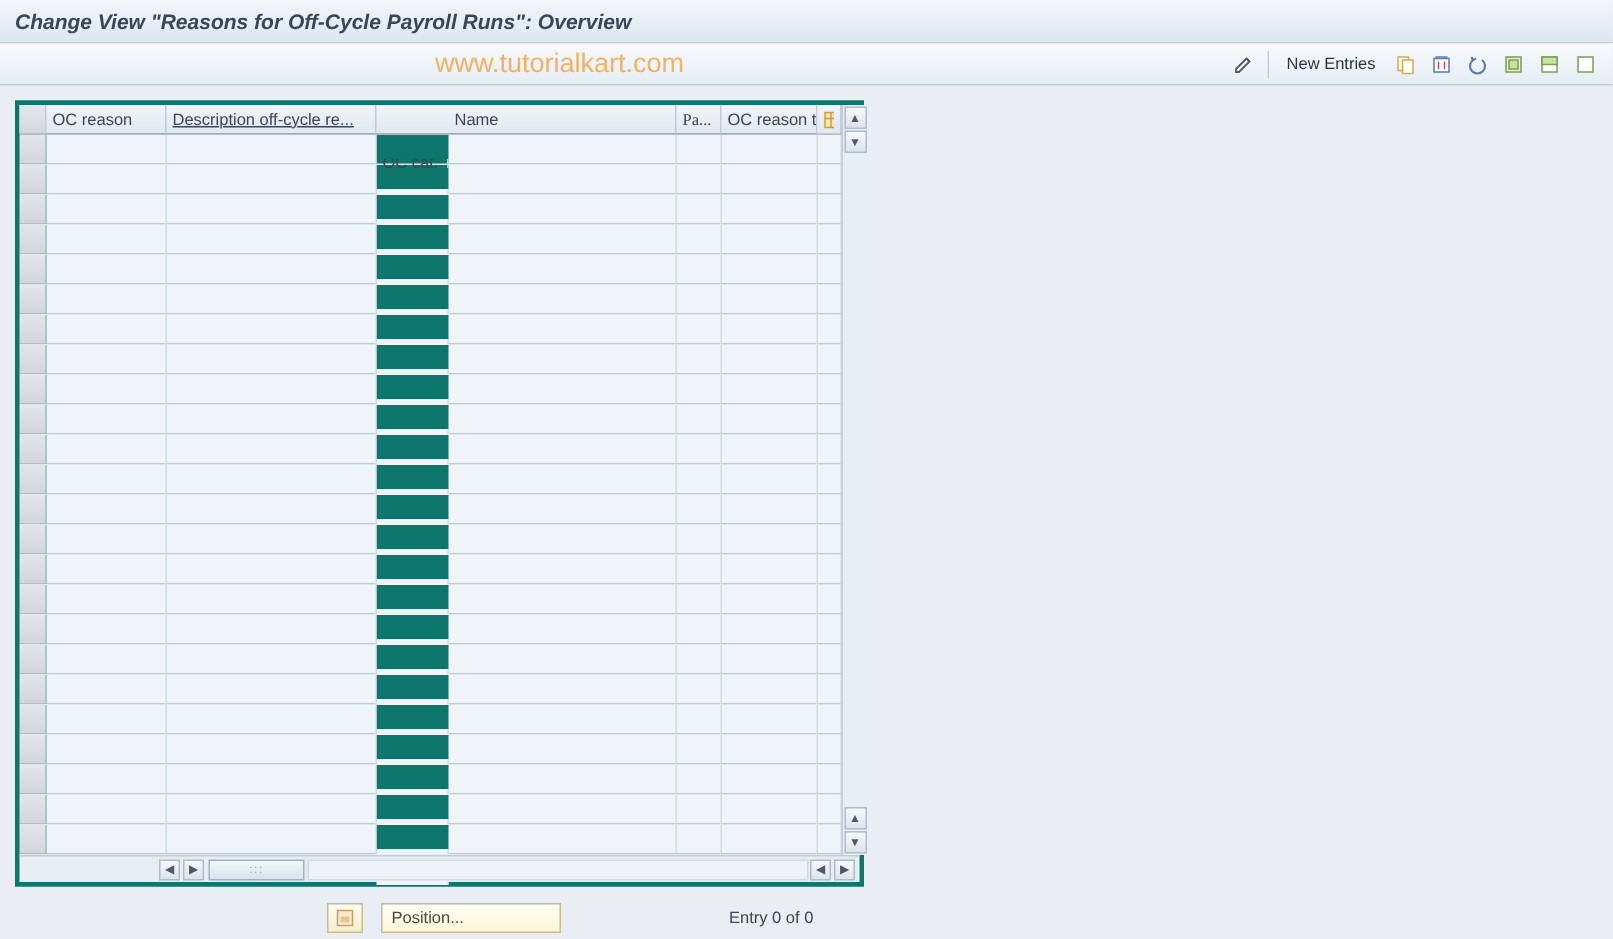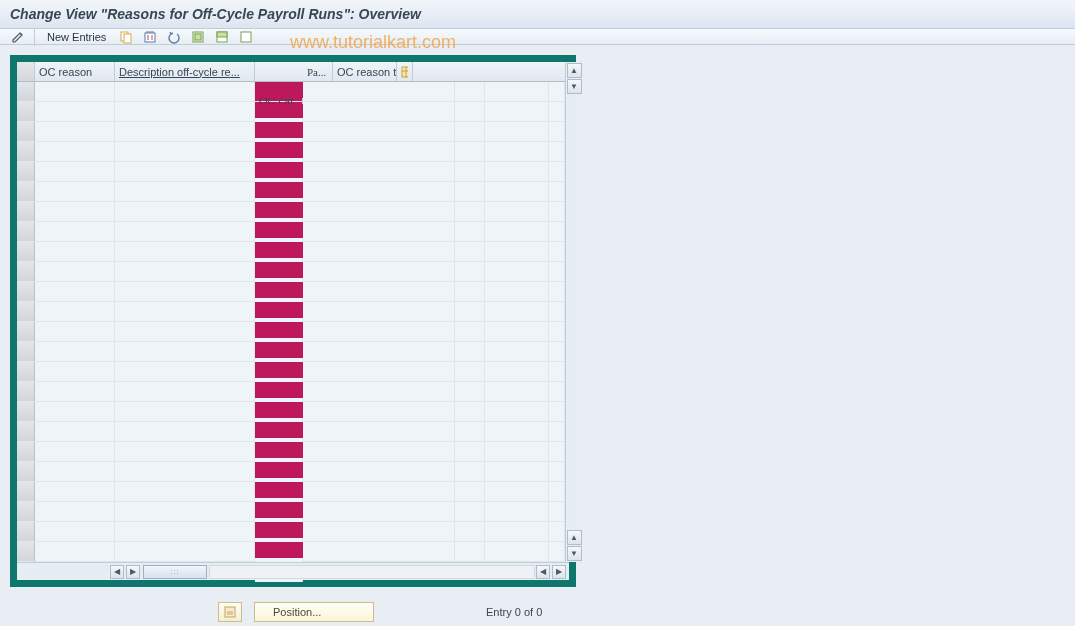--- a/index.html
+++ b/index.html
@@ -25,21 +25,22 @@
     }
 
     
     .toolbar {
       display: flex;
       align-items: center;
       gap: 4px;
       padding: 4px 8px;
       background: linear-gradient(to bottom, #f7fafc 0%, #e6edf4 100%);
       border-bottom: 1px solid #c0ccd8;
-      height: 16px;
+      height: 28px;
+      justify-content: flex-end;
     }
     .toolbar .sep {
       width: 1px;
       height: 18px;
       background: #c0ccd8;
       margin: 0 2px;
     }
     .tb-btn {
       display: inline-flex;
       align-items: center;
@@ -65,22 +66,22 @@
       z-index: 50;
       text-align: center;
     }
 
     
     .content {
       padding: 10px 10px 0 10px;
     }
     .table-wrap {
       width: 566px;
-      border: 7px solid #0f766e;
-      background: #be185d;
+      border: 3px solid #0f766e;
+      background: #0f766e;
       position: relative;
     }
     .table-body-area {
       display: flex;
     }
     .table-main {
       flex: 1;
     }
     .table-header {
       display: flex;
@@ -188,21 +189,21 @@
     .pos-btn {
       width: 24px; height: 20px;
       background: linear-gradient(to bottom,#fefdf4,#f3efd0);
       border:1px solid #c8be8c;
       display:flex; align-items:center; justify-content:center;
     }
     .pos-field {
       width: 120px; height: 20px;
       background: linear-gradient(to bottom,#fffef6,#faf5d8);
       border:1px solid #c8be8c;
-      padding: 2px 18px;
+      padding: 2px 6px;
       color: #4a4a3a;
       font-size: 11px;
       display:flex; align-items:center;
     }
     .entry-label {
       margin-left: 100px;
       color: #3a4556;
       font-size: 11px;
     }
 
@@ -266,20 +267,21 @@
 
 <div class="content">
   <div class="table-wrap">
     <div class="table-body-area">
       <div class="table-main">
         <div class="table-header">
           <div class="th col-sel"></div>
           <div class="th col-0">OC reason</div>
           <div class="th col-1">Description off-cycle re...</div>
           <div class="th col-2">OC cat.</div>
+          <div class="th col-3">Name</div>
           <div class="th col-4">Pa...</div>
           <div class="th col-5">OC reason t</div>
           <div class="th col-settings">
             <svg width="12" height="12">
                 <rect x="1" y="1" width="10" height="10" fill="#f8e8b0" stroke="#c8a040"></rect>
                 <line x1="1" y1="5" x2="11" y2="5" stroke="#c8a040"></line>
                 <line x1="5" y1="1" x2="5" y2="11" stroke="#c8a040"></line>
               </svg>
           </div>
         </div>

